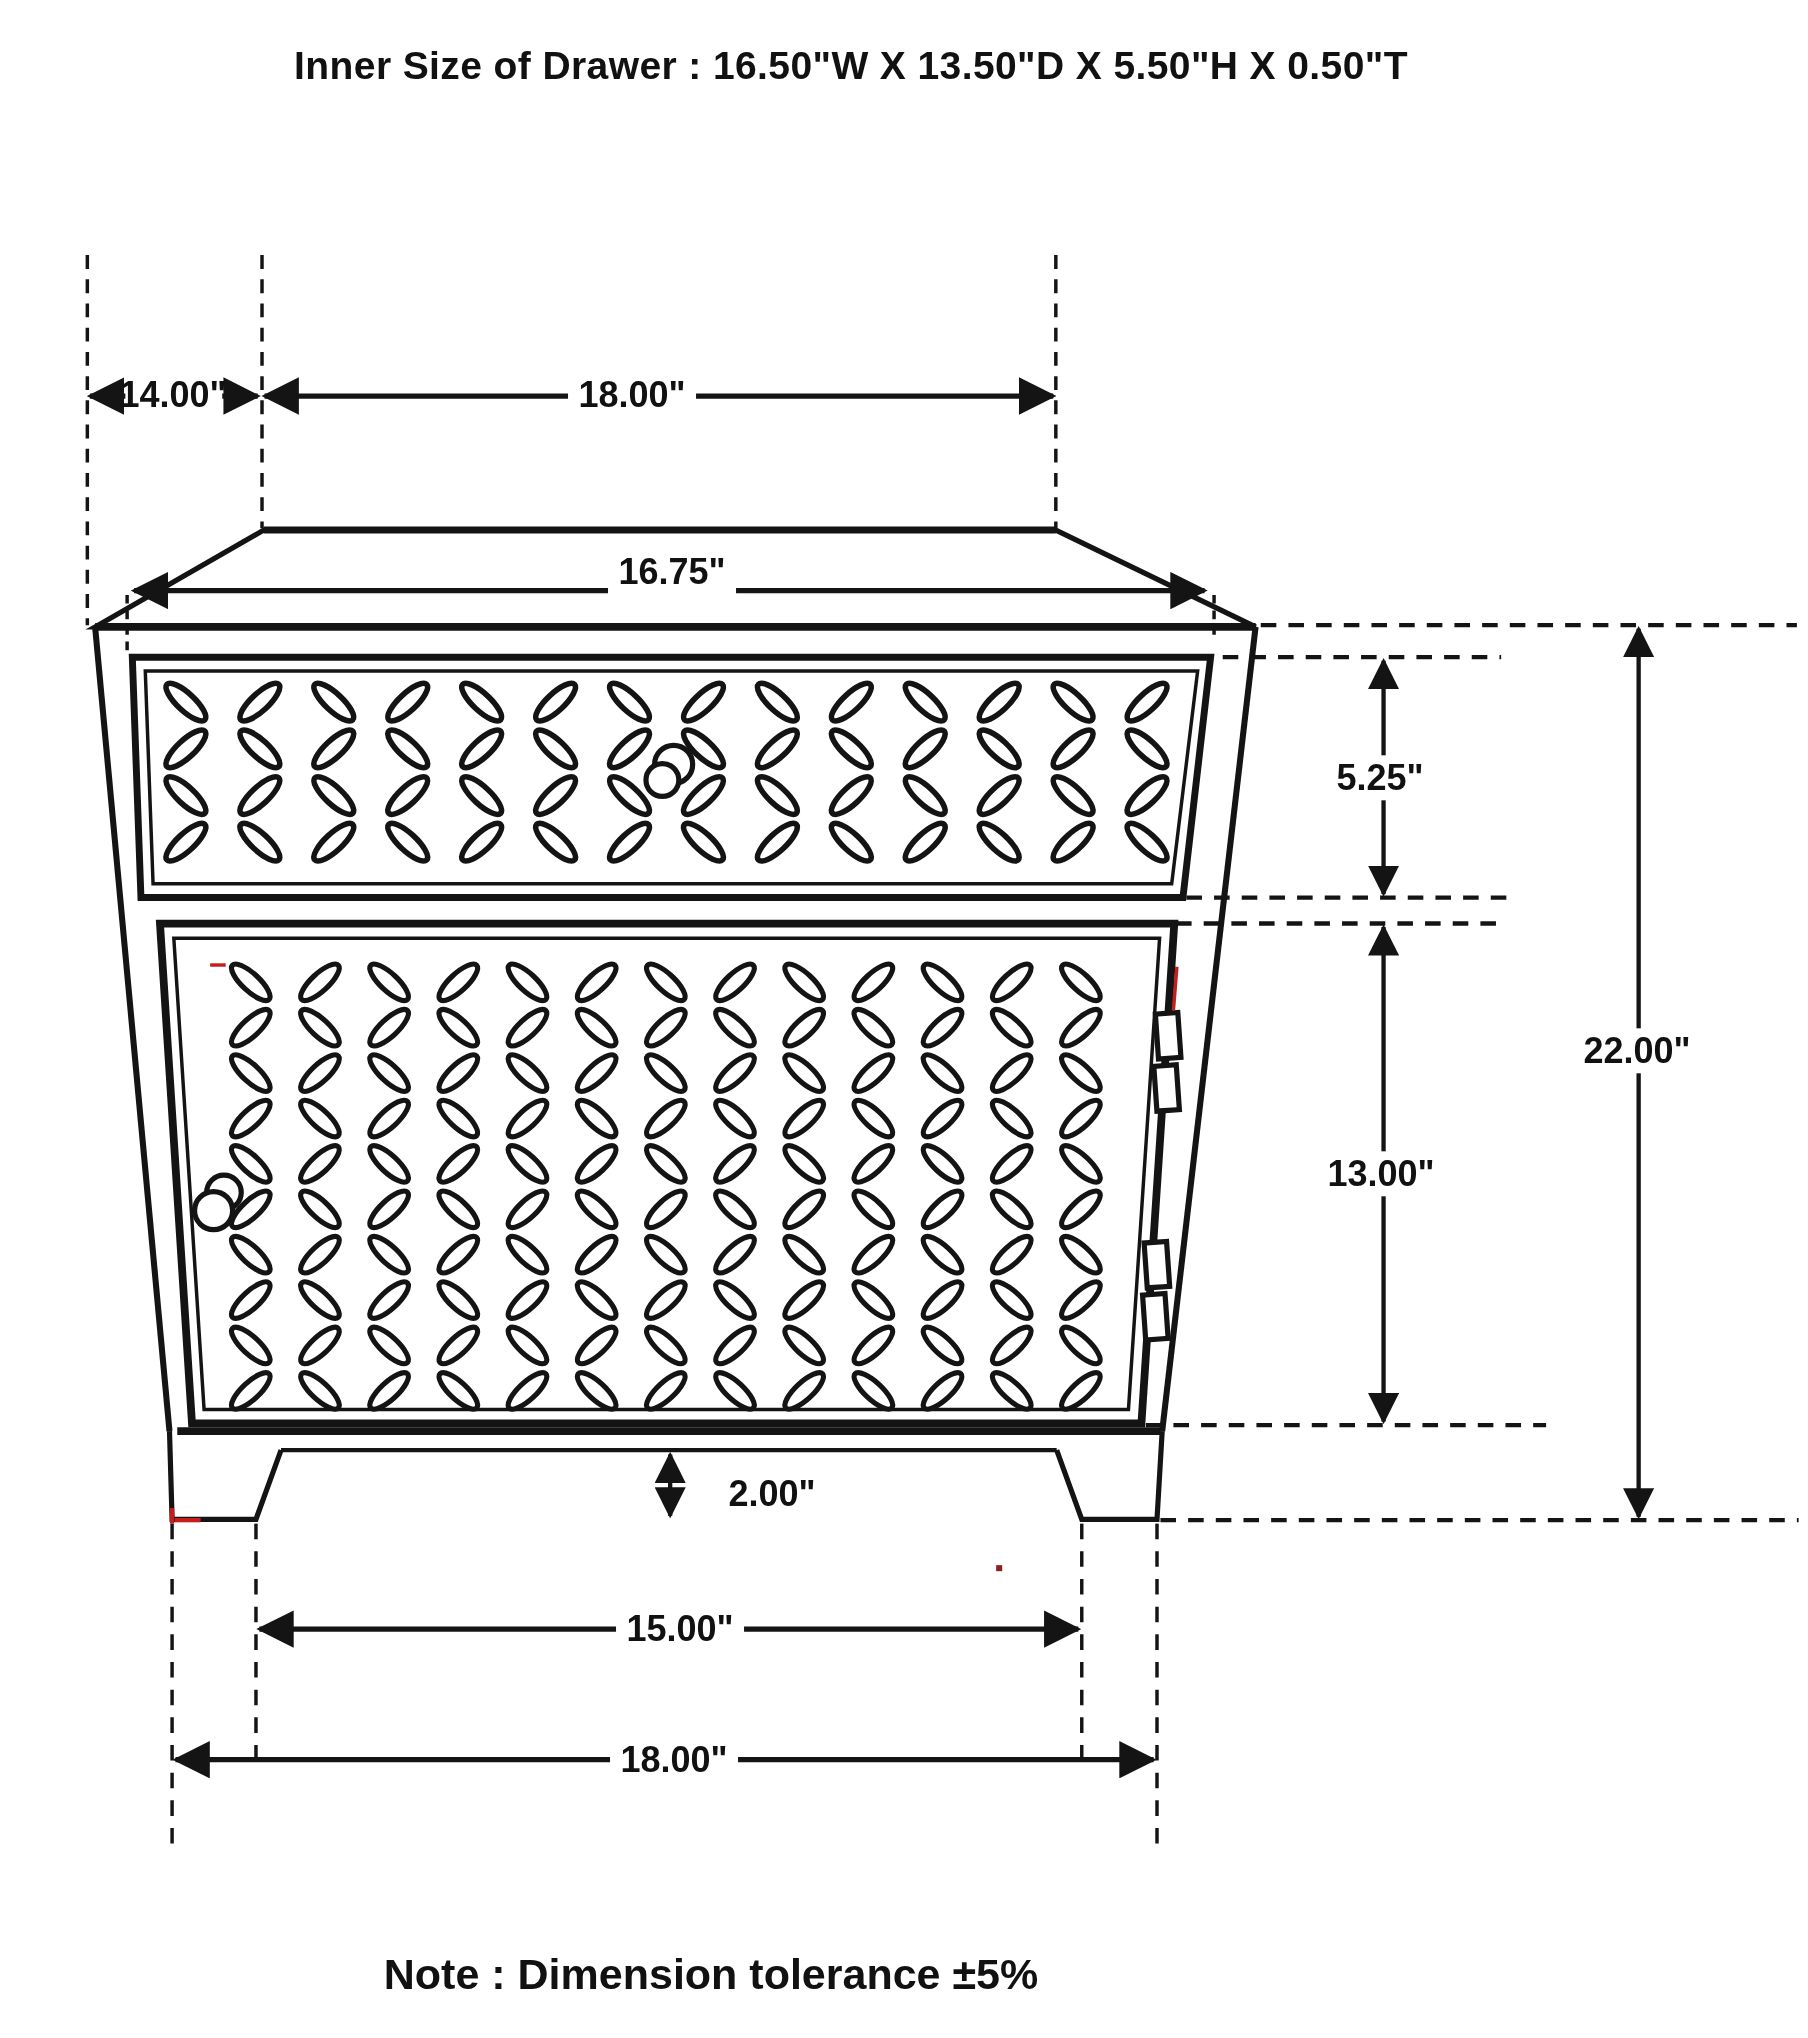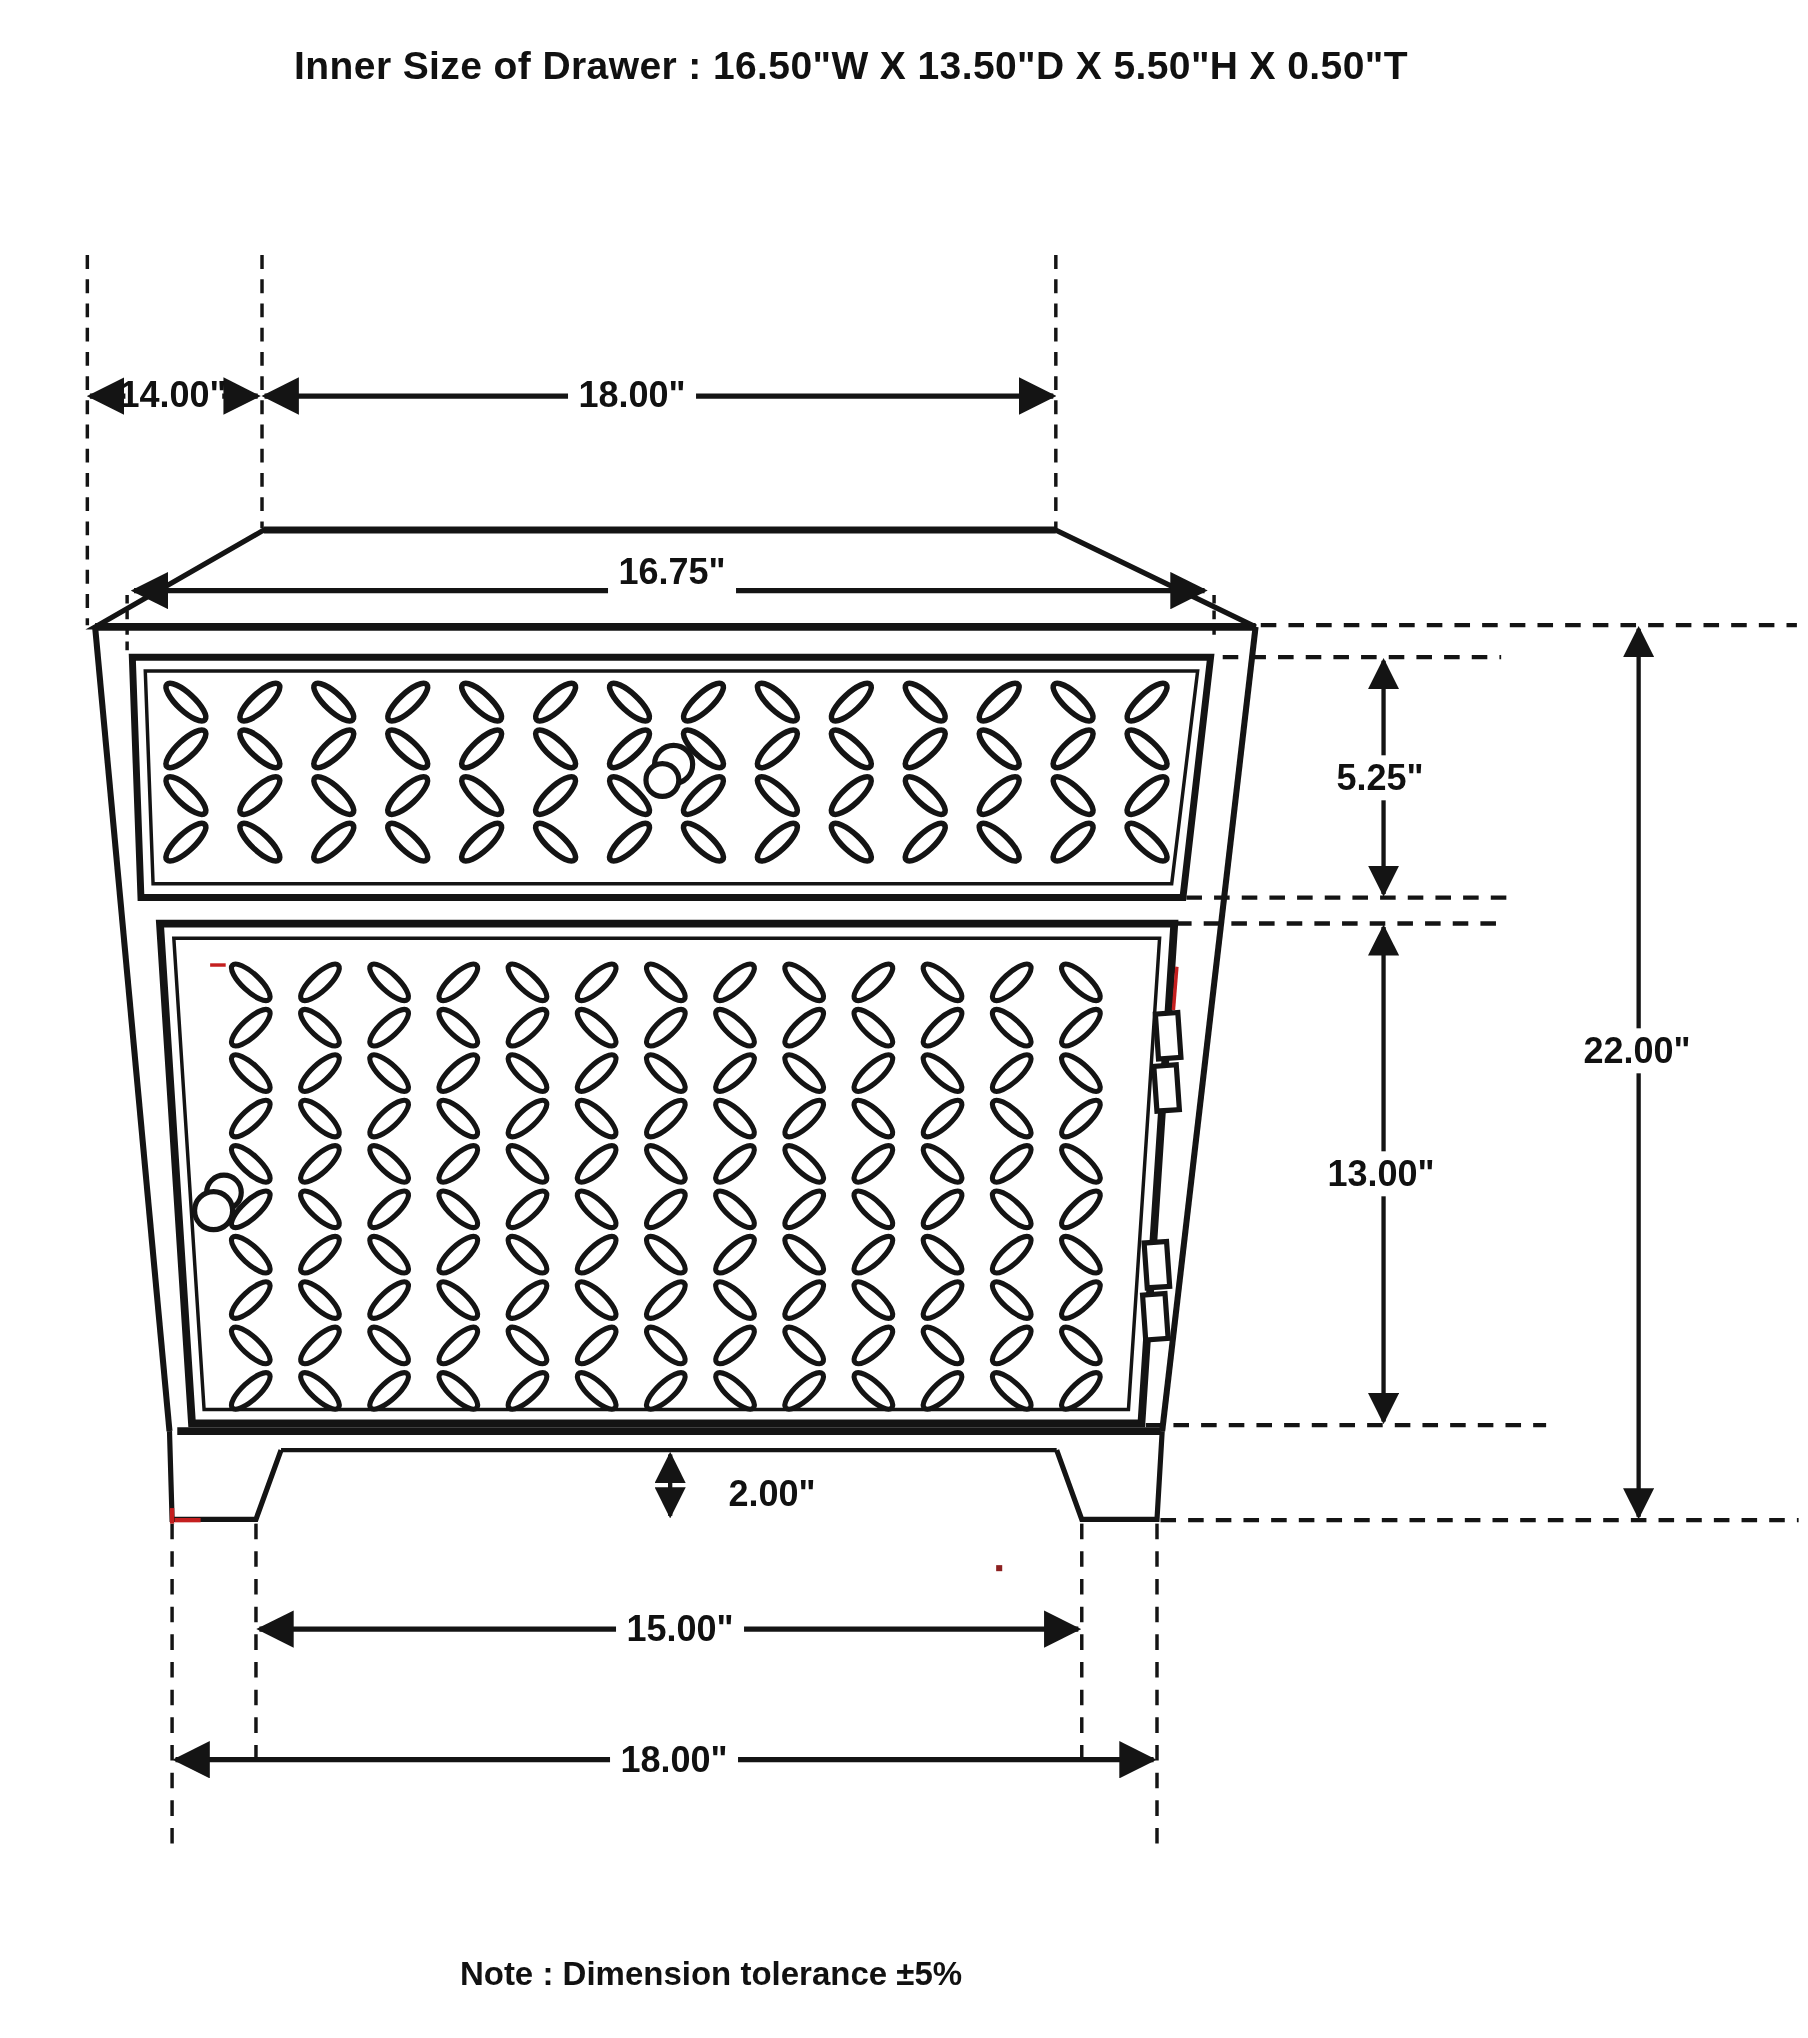--- a/index.html
+++ b/index.html
@@ -4,21 +4,21 @@
 <style>
   html,body{margin:0;padding:0;background:#fff;}
   #canvas{position:relative;width:1809px;height:2016px;background:#fff;
           font-family:"Liberation Sans",sans-serif;color:#111;overflow:hidden;padding-left:32px;}
   #drawing{position:absolute;left:0;top:0;}
   .hdr{position:absolute;transform:translate(-50%,-50%);white-space:nowrap;
        font-weight:bold;font-size:39px;letter-spacing:0.4px;}
   .dim-label{position:absolute;transform:translate(-50%,-50%);white-space:nowrap;
        font-weight:bold;font-size:36px;background:#fff;padding:1.7px 10.4px;z-index:3;}
   .note{position:absolute;transform:translate(-50%,-50%);white-space:nowrap;
-       font-weight:bold;font-size:33px;}
+       font-weight:bold;font-size:43px;}
   svg *{vector-effect:none;}
 </style>
 </head>
 <body>
 
 <div id="canvas">
 
   <div class="hdr" style="left:851px;top:66px;">Inner Size of Drawer : 16.50"W X 13.50"D X 5.50"H X 0.50"T</div>
 
   <svg id="drawing" width="1809" height="2039" viewBox="0 0 2092 2358">

